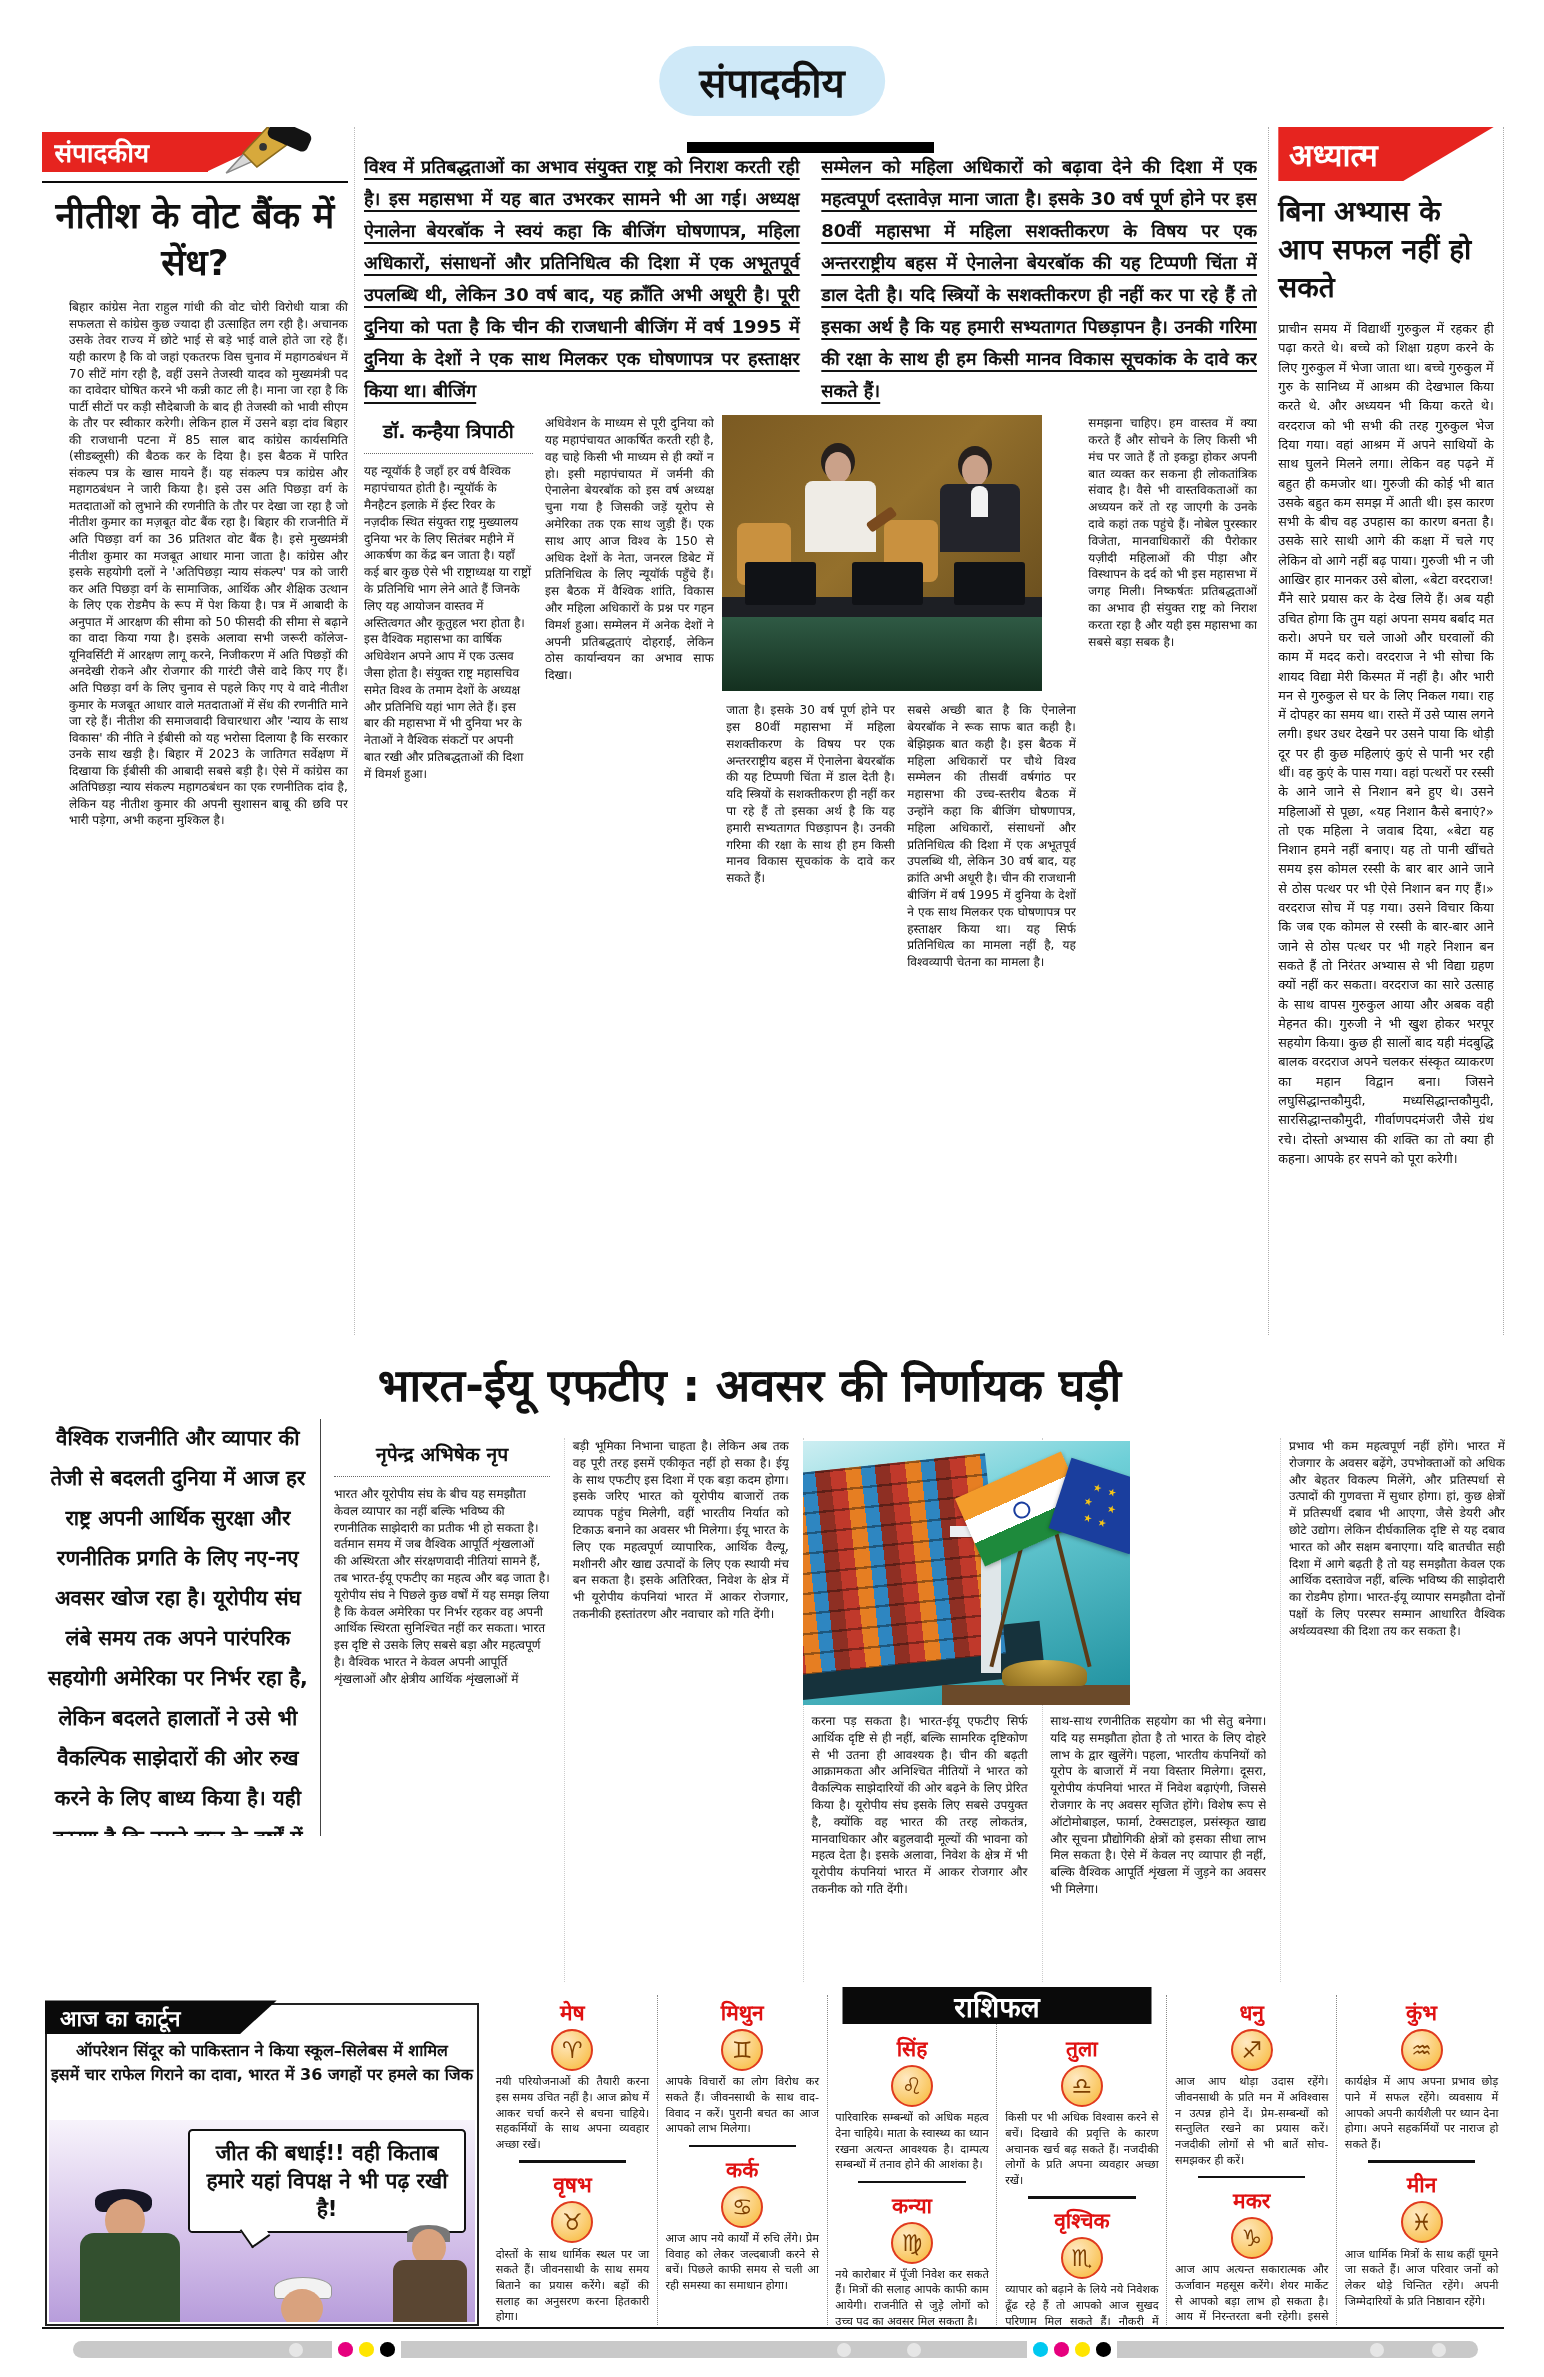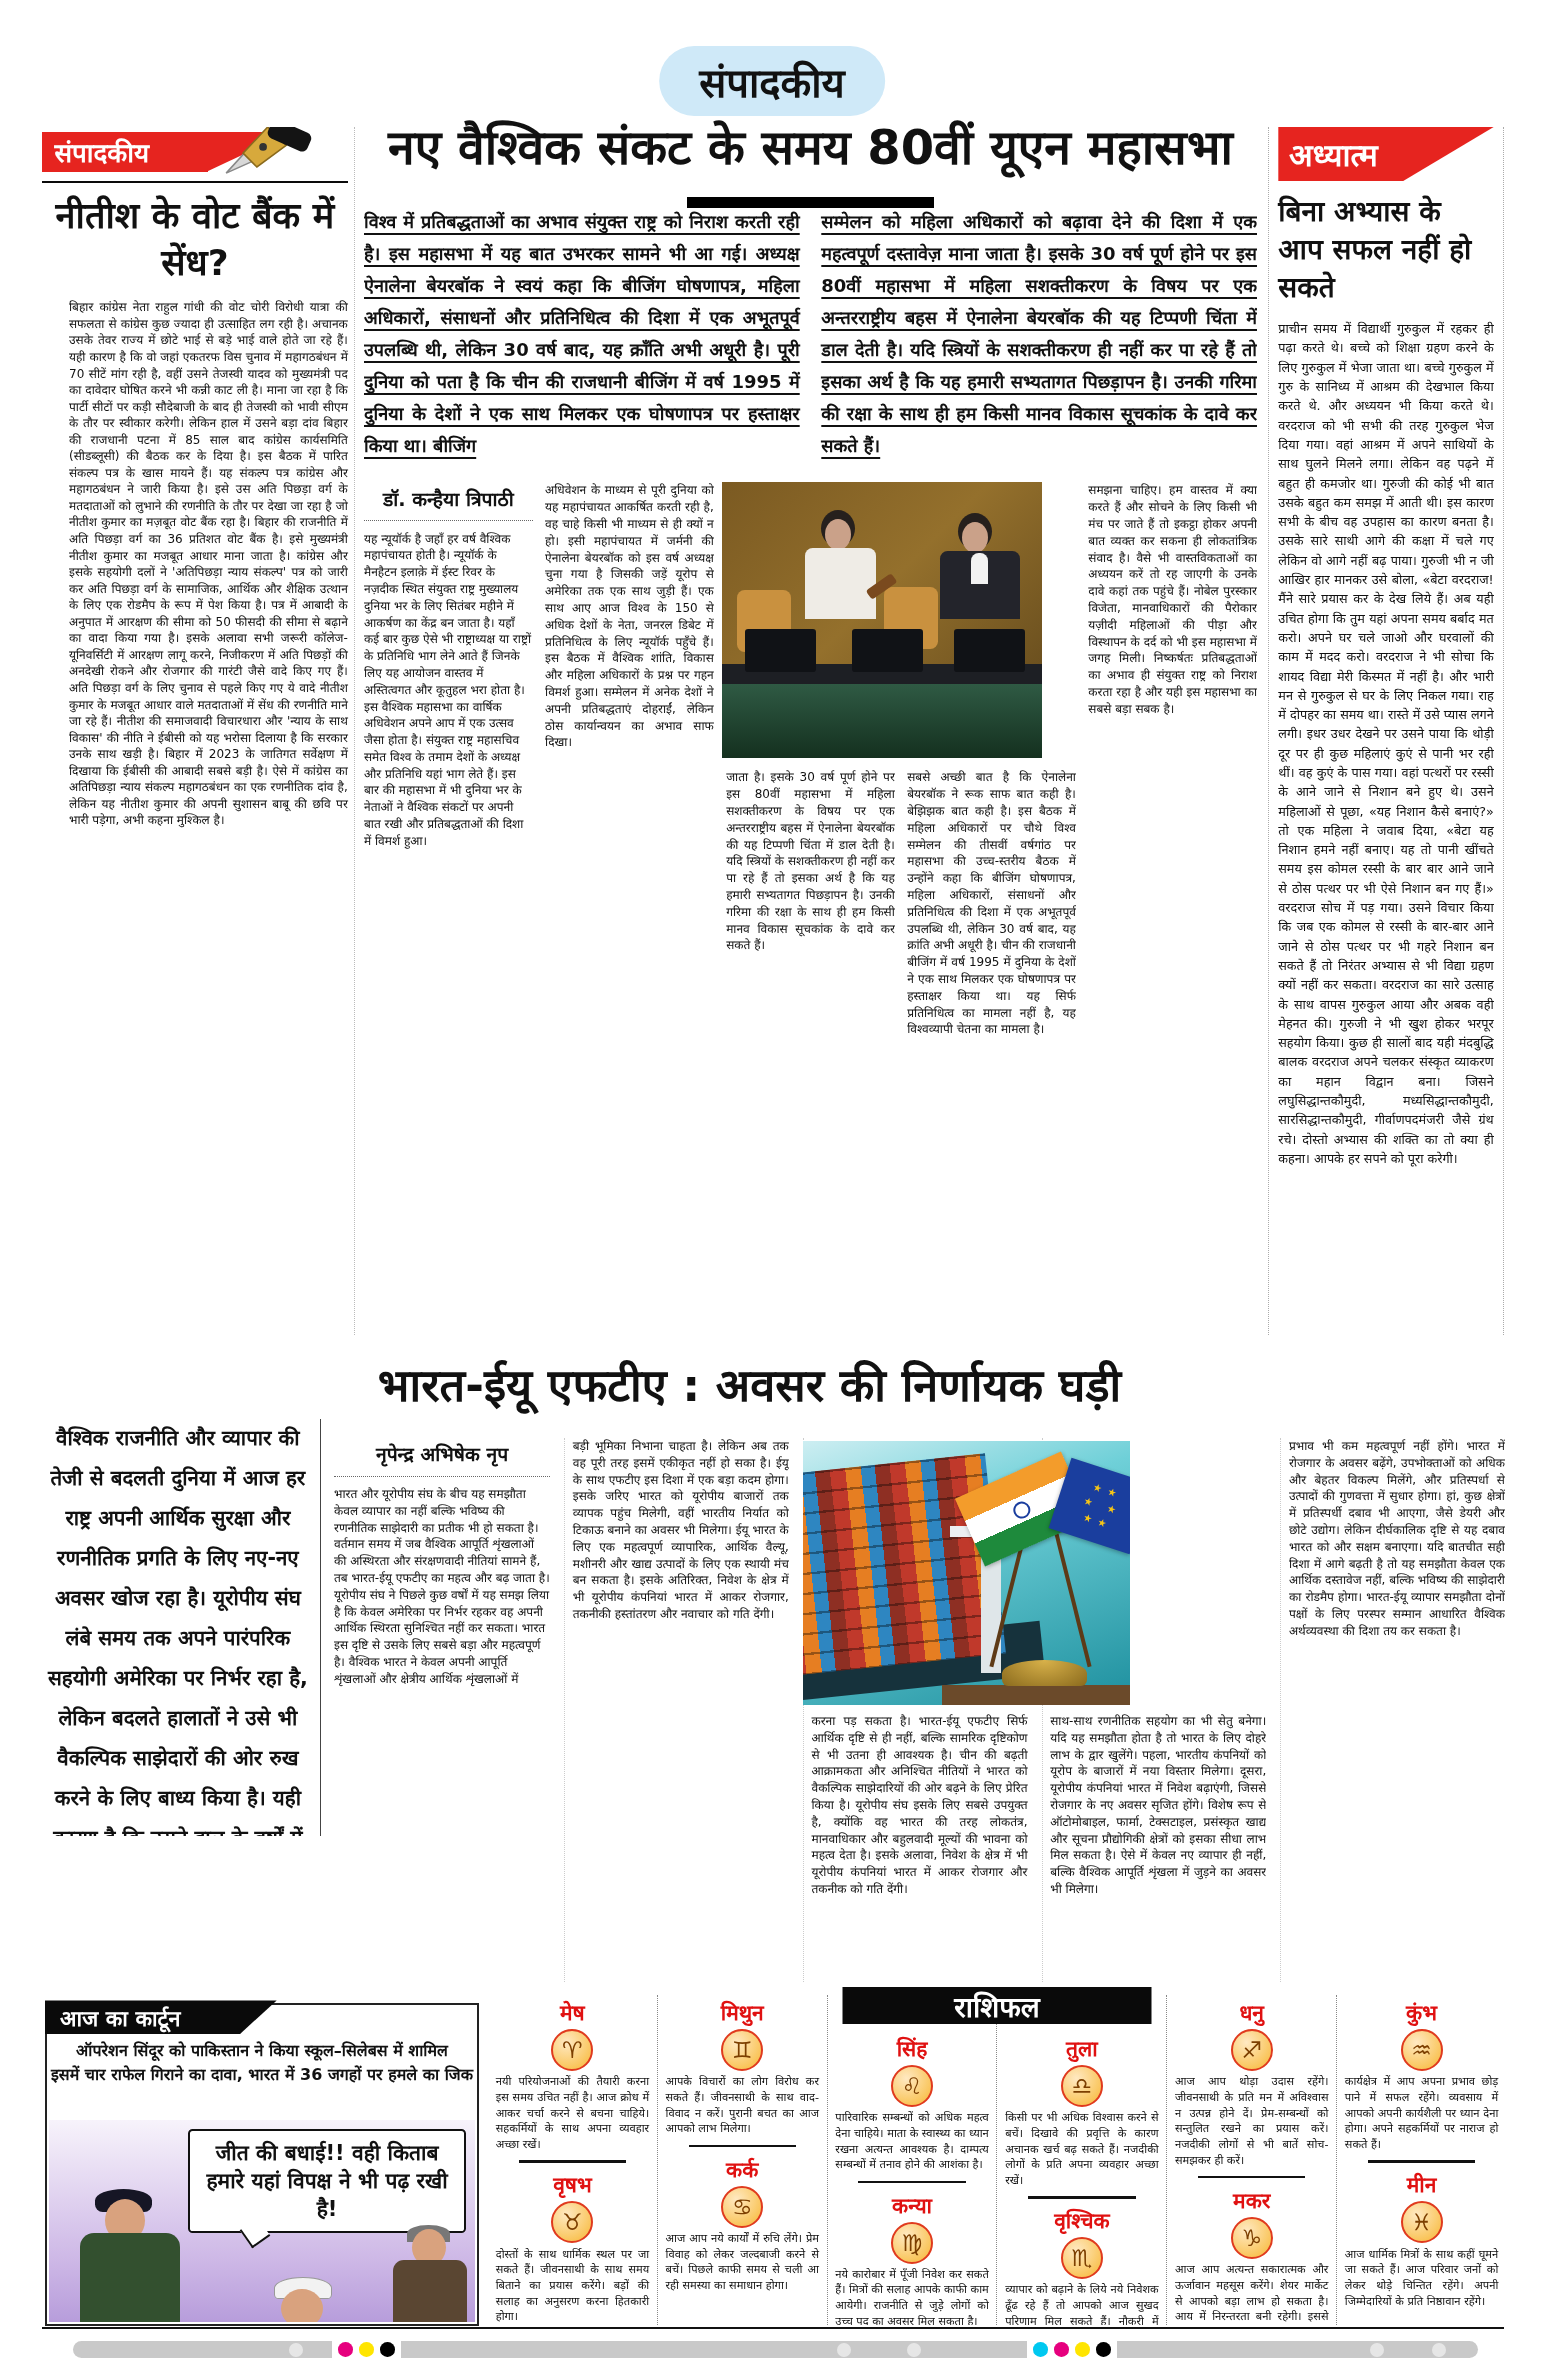--- a/index.html
+++ b/index.html
@@ -29,21 +29,21 @@
   .edit-rule{border:0;border-top:2.3px solid #0a0a0a;margin:4.6px 0 3.1px 0;}
   .edit-title{font-size:36px;font-weight:900;text-align:center;line-height:1.3;margin:10.8px 0 12.4px 0;}
   .edit-body{font-size:12px;line-height:1.38;margin-left:27px;}
   
   .main-col{position:absolute;left:364px;top:120px;width:893px;height:1215px;overflow:hidden;}
   .main-headline{font-size:48px;font-weight:900;text-align:center;line-height:1.15;}
   .intro-row{position:relative;display:flex;gap:21.6px;margin-top:31px;}
   .intro-bar{position:absolute;left:323px;top:-9.3px;width:247px;height:11.6px;background:#000;}
   .intro{flex:1;font-size:18px;font-weight:700;line-height:1.78;text-align:justify;
          text-decoration:underline;text-decoration-thickness:1.5px;text-underline-offset:5.4px;}
-  .art-area{position:relative;display:flex;gap:12.4px;margin-top:20px;height:780px;overflow:hidden;}
+  .art-area{position:relative;display:flex;gap:12.4px;margin-top:8px;height:780px;overflow:hidden;}
   .acol{flex:1;font-size:12px;line-height:1.4;overflow:hidden;}
   .acol.pad{padding-top:287px;}
   .byline{font-size:19.3px;font-weight:900;text-align:center;padding:3.1px 0 7.7px 0;
           border-bottom:1.5px dotted #666;margin-bottom:9.3px;}
   
   .unphoto{position:absolute;left:358px;top:0;width:320px;height:276px;overflow:hidden;
            background:linear-gradient(135deg,#7b5a22 0%,#94702c 45%,#5c441a 100%);}
   .un-desk{position:absolute;left:0;bottom:0;width:100%;height:74px;
            background:linear-gradient(180deg,#2f5a44,#14301f);}
   .un-desk2{position:absolute;left:0;bottom:68px;width:100%;height:26px;background:#1d1f24;}
@@ -148,21 +148,20 @@
         <circle cx="56" cy="40" r="5" fill="#333"></circle>
         <rect x="70" y="2" width="56" height="26" rx="8" transform="rotate(24 70 2)" fill="#141414"></rect>
       </svg>
     </div>
     <hr class="edit-rule">
     <div class="edit-title">नीतीश के वोट बैंक में सेंध?</div>
     <div class="edit-body jt">बिहार कांग्रेस नेता राहुल गांधी की वोट चोरी विरोधी यात्रा की सफलता से कांग्रेस कुछ ज्यादा ही उत्साहित लग रही है। अचानक उसके तेवर राज्य में छोटे भाई से बड़े भाई वाले होते जा रहे हैं। यही कारण है कि वो जहां एकतरफ विस चुनाव में महागठबंधन में 70 सीटें मांग रही है, वहीं उसने तेजस्वी यादव को मुख्यमंत्री पद का दावेदार घोषित करने भी कन्नी काट ली है। माना जा रहा है कि पार्टी सीटों पर कड़ी सौदेबाजी के बाद ही तेजस्वी को भावी सीएम के तौर पर स्वीकार करेगी। लेकिन हाल में उसने बड़ा दांव बिहार की राजधानी पटना में 85 साल बाद कांग्रेस कार्यसमिति (सीडब्लूसी) की बैठक कर के दिया है। इस बैठक में पारित संकल्प पत्र के खास मायने हैं। यह संकल्प पत्र कांग्रेस और महागठबंधन ने जारी किया है। इसे उस अति पिछड़ा वर्ग के मतदाताओं को लुभाने की रणनीति के तौर पर देखा जा रहा है जो नीतीश कुमार का मज़बूत वोट बैंक रहा है। बिहार की राजनीति में अति पिछड़ा वर्ग का 36 प्रतिशत वोट बैंक है। इसे मुख्यमंत्री नीतीश कुमार का मजबूत आधार माना जाता है। कांग्रेस और इसके सहयोगी दलों ने 'अतिपिछड़ा न्याय संकल्प' पत्र को जारी कर अति पिछड़ा वर्ग के सामाजिक, आर्थिक और शैक्षिक उत्थान के लिए एक रोडमैप के रूप में पेश किया है। पत्र में आबादी के अनुपात में आरक्षण की सीमा को 50 फीसदी की सीमा से बढ़ाने का वादा किया गया है। इसके अलावा सभी जरूरी कॉलेज-यूनिवर्सिटी में आरक्षण लागू करने, निजीकरण में अति पिछड़ों की अनदेखी रोकने और रोजगार की गारंटी जैसे वादे किए गए हैं। अति पिछड़ा वर्ग के लिए चुनाव से पहले किए गए ये वादे नीतीश कुमार के मजबूत आधार वाले मतदाताओं में सेंध की रणनीति माने जा रहे हैं। नीतीश की समाजवादी विचारधारा और 'न्याय के साथ विकास' की नीति ने ईबीसी को यह भरोसा दिलाया है कि सरकार उनके साथ खड़ी है। बिहार में 2023 के जातिगत सर्वेक्षण में दिखाया कि ईबीसी की आबादी सबसे बड़ी है। ऐसे में कांग्रेस का अतिपिछड़ा न्याय संकल्प महागठबंधन का एक रणनीतिक दांव है, लेकिन यह नीतीश कुमार की अपनी सुशासन बाबू की छवि पर भारी पड़ेगा, अभी कहना मुश्किल है।</div>
   </div>
 
   <div class="main-col">
-    <div class="main-headline">नए वैश्विक संकट के समय 80वीं यूएन महासभा</div>
     <div class="intro-row">
       <div class="intro-bar"></div>
       <div class="intro">विश्व में प्रतिबद्धताओं का अभाव संयुक्त राष्ट्र को निराश करती रही है। इस महासभा में यह बात उभरकर सामने भी आ गई। अध्यक्ष ऐनालेना बेयरबॉक ने स्वयं कहा कि बीजिंग घोषणापत्र, महिला अधिकारों, संसाधनों और प्रतिनिधित्व की दिशा में एक अभूतपूर्व उपलब्धि थी, लेकिन 30 वर्ष बाद, यह क्राँति अभी अधूरी है। पूरी दुनिया को पता है कि चीन की राजधानी बीजिंग में वर्ष 1995 में दुनिया के देशों ने एक साथ मिलकर एक घोषणापत्र पर हस्ताक्षर किया था। बीजिंग</div>
       <div class="intro">सम्मेलन को महिला अधिकारों को बढ़ावा देने की दिशा में एक महत्वपूर्ण दस्तावेज़ माना जाता है। इसके 30 वर्ष पूर्ण होने पर इस 80वीं महासभा में महिला सशक्तीकरण के विषय पर एक अन्तरराष्ट्रीय बहस में ऐनालेना बेयरबॉक की यह टिप्पणी चिंता में डाल देती है। यदि स्त्रियों के सशक्तीकरण ही नहीं कर पा रहे हैं तो इसका अर्थ है कि यह हमारी सभ्यतागत पिछड़ापन है। उनकी गरिमा की रक्षा के साथ ही हम किसी मानव विकास सूचकांक के दावे कर सकते हैं।</div>
     </div>
     <div class="art-area">
       <div class="acol">
         <div class="byline">डॉ. कन्हैया त्रिपाठी</div>
         <span class="jt">यह न्यूयॉर्क है जहाँ हर वर्ष वैश्विक महापंचायत होती है। न्यूयॉर्क के मैनहैटन इलाक़े में ईस्ट रिवर के नज़दीक स्थित संयुक्त राष्ट्र मुख्यालय दुनिया भर के लिए सितंबर महीने में आकर्षण का केंद्र बन जाता है। यहाँ कई बार कुछ ऐसे भी राष्ट्राध्यक्ष या राष्ट्रों के प्रतिनिधि भाग लेने आते हैं जिनके लिए यह आयोजन वास्तव में अस्तित्वगत और कूतुहल भरा होता है। इस वैश्विक महासभा का वार्षिक अधिवेशन अपने आप में एक उत्सव जैसा होता है। संयुक्त राष्ट्र महासचिव समेत विश्व के तमाम देशों के अध्यक्ष और प्रतिनिधि यहां भाग लेते हैं। इस बार की महासभा में भी दुनिया भर के नेताओं ने वैश्विक संकटों पर अपनी बात रखी और प्रतिबद्धताओं की दिशा में विमर्श हुआ।</span>
       </div>

